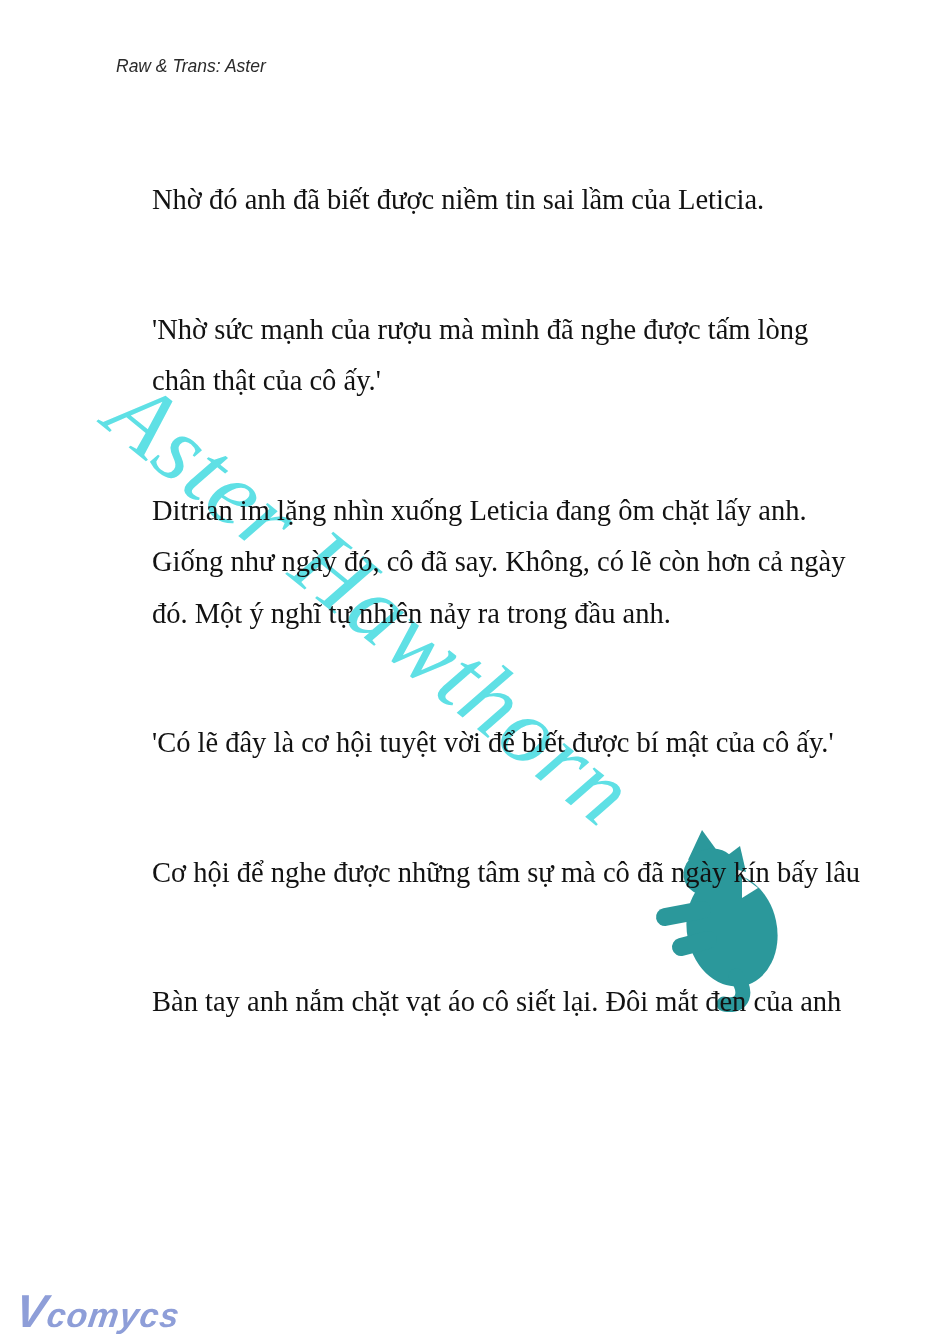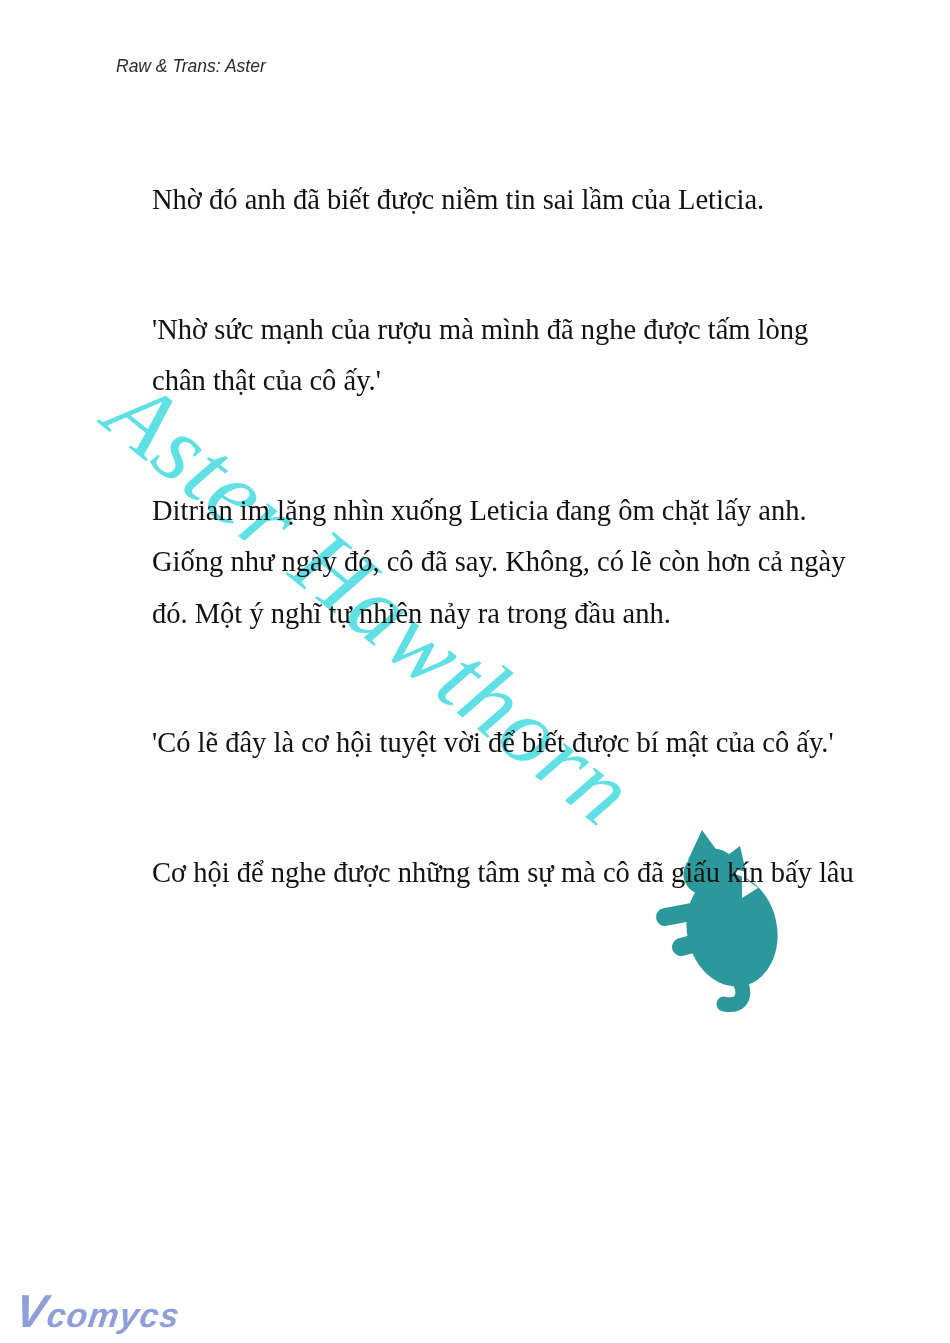--- a/index.html
+++ b/index.html
@@ -128,21 +128,22 @@
       </div>
       <div class="paragraph">
         <div class="text-line">Ditrian im lặng nhìn xuống Leticia đang ôm chặt lấy anh.</div>
         <div class="text-line">Giống như ngày đó, cô đã say. Không, có lẽ còn hơn cả ngày</div>
         <div class="text-line">đó. Một ý nghĩ tự nhiên nảy ra trong đầu anh.</div>
       </div>
       <div class="paragraph">
         <div class="text-line">'Có lẽ đây là cơ hội tuyệt vời để biết được bí mật của cô ấy.'</div>
       </div>
       <div class="paragraph">
-        <div class="text-line">Cơ hội để nghe được những tâm sự mà cô đã giấu kín bấy lâu</div>
+        <div class="text-line">Cơ hội để nghe được những tâm sự mà cô đã ngày kín bấy lâu</div>
       </div>
       <div class="paragraph">
+        <div class="text-line">Bàn tay anh nắm chặt vạt áo cô siết lại. Đôi mắt đen của anh</div>
       </div>
     </div>
 
   <div id="logo" style="color: rgb(142, 158, 216);">Vcomycs</div>
 
 </div>
 
 </body></html>

